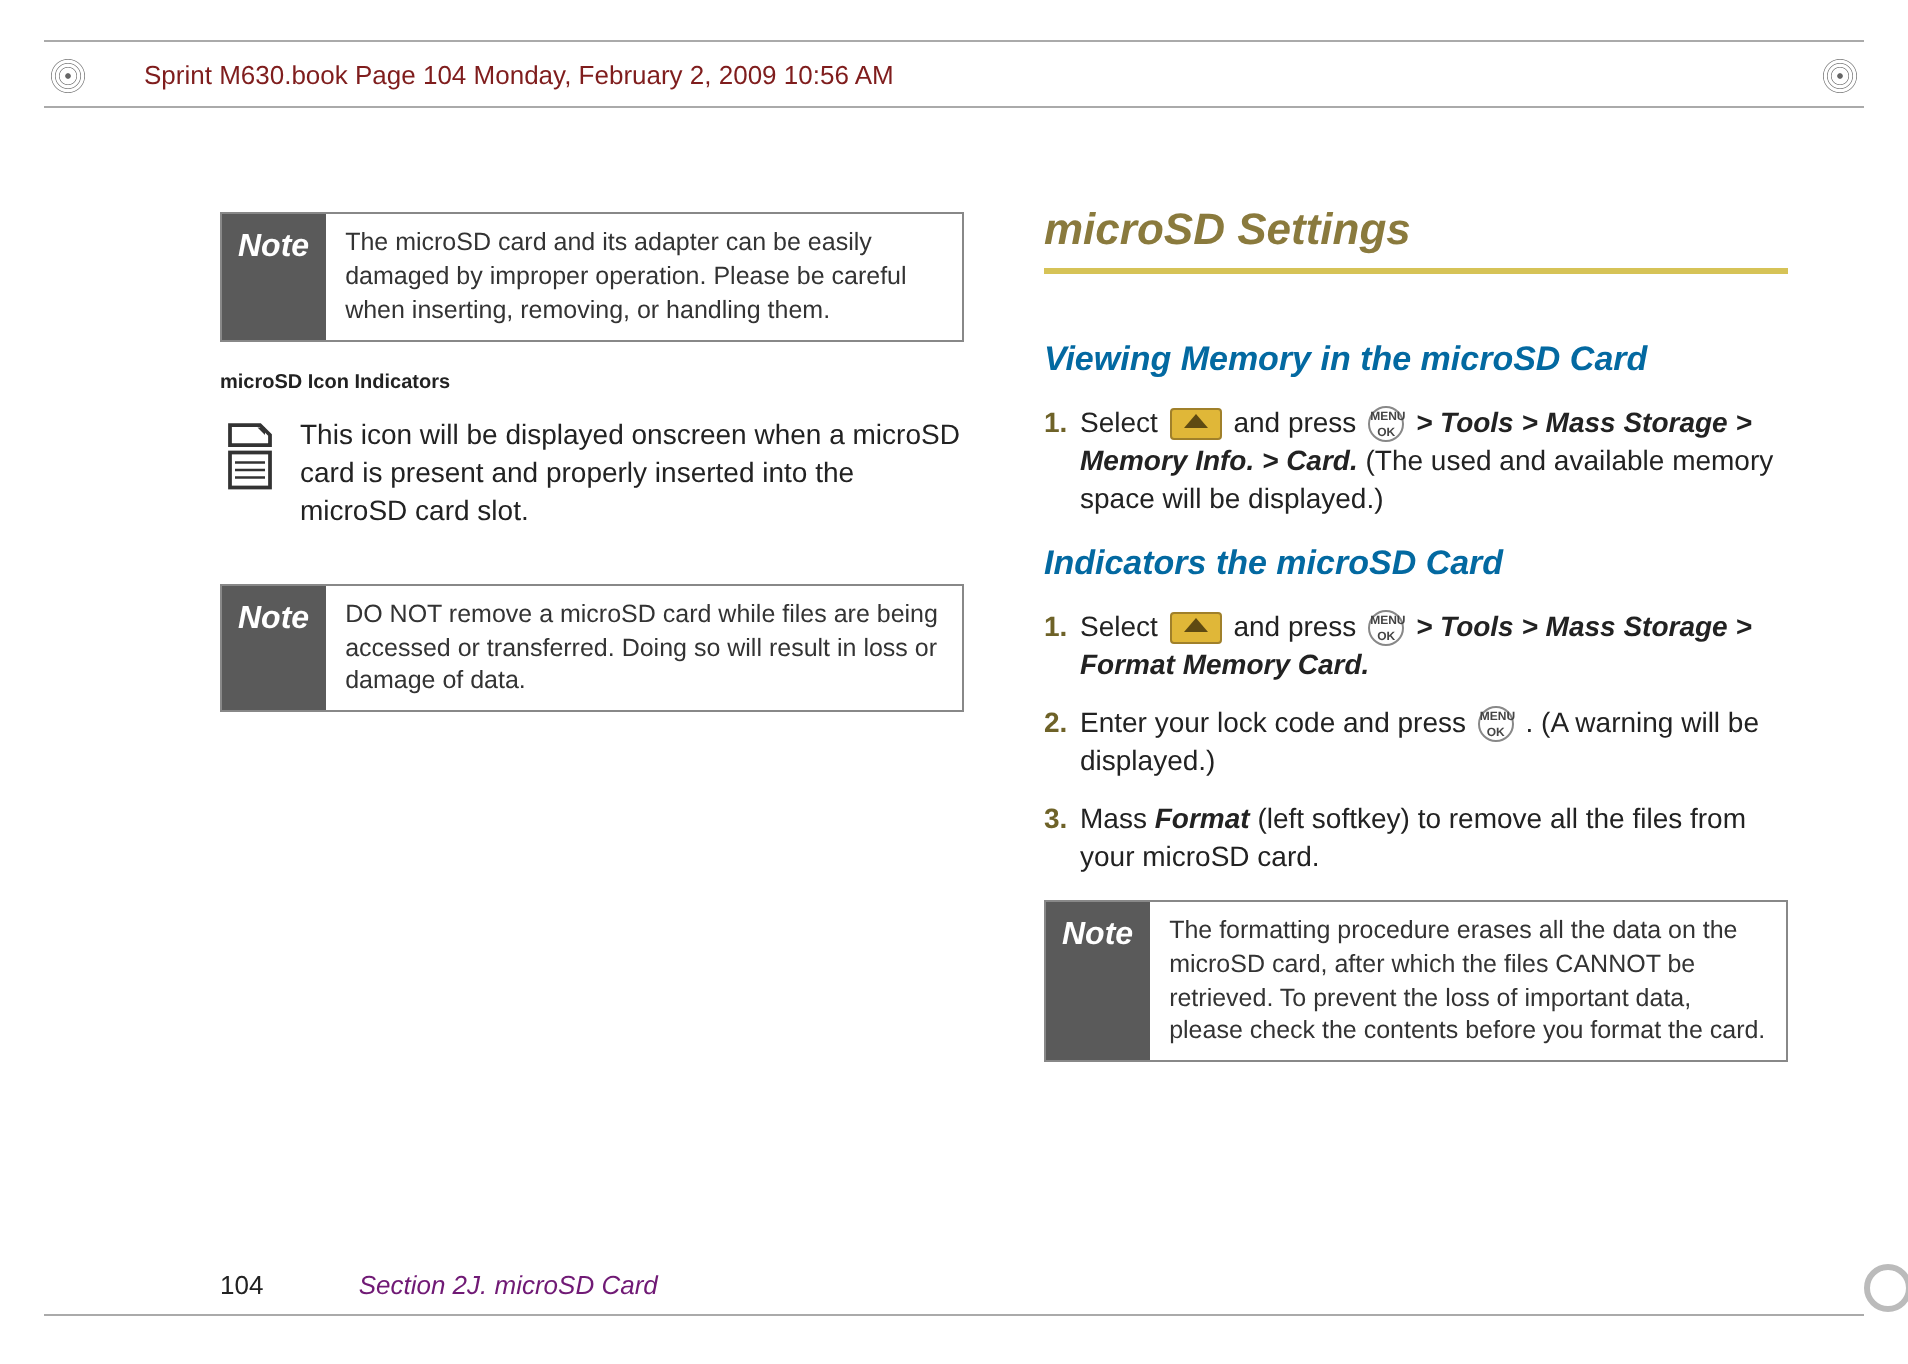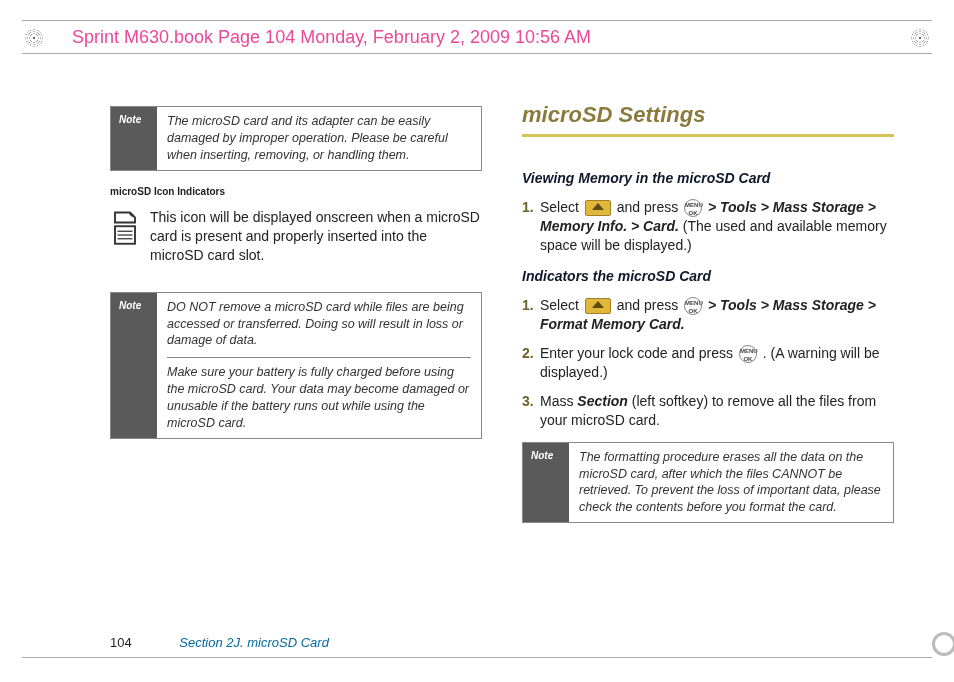--- a/index.html
+++ b/index.html
@@ -30,49 +30,48 @@
                 radial-gradient(circle, transparent 20%, #888 22%, transparent 24%),
                 radial-gradient(circle, #666 6%, transparent 8%);
   }
   .crop-spiral.left { left: -2px; top: 3px;}
   .crop-spiral.right { right: -2px; top: 3px;}
   .crop-circle {
     width: 24px; height:24px; border:3px solid #bbb; border-radius:50%;
     position:absolute;
   }
   .crop-circle.right { right:-2px; bottom: 26px;}
-  .crop-header-text { font-size: 18px; margin-left: 50px; color:#ec4899;}
+  .crop-header-text { font-size: 13px; margin-left: 50px; color:#7f1d1d;}
   .page-body {
     position: absolute;
     top: 100px;
     left: 110px;
     right: 60px;
     bottom: 58px;
     display: flex;
     column-gap: 40px;
   }
   .col { flex:1 1 0; min-width:0; font-size: 14px; line-height: 1.35; }
   .note-box {
     border: 1px solid #888;
     display: flex;
     margin: 6px 0 14px 0;
   }
   .note-label {
     background: #5a5a5a;
     color: #fff;
     font-weight: bold;
     font-style: italic;
-    font-size: 10px;
+    font-size: 16px;
     padding: 6px 8px;
     display:flex;
     align-items:flex-start;
     min-width: 46px;
   }
   .note-body {
-    font-style: italic;
     font-size: 12.5px;
     padding: 6px 10px;
     color: #333;
     flex:1;
   }
   .note-body .para2 { border-top: 1px solid #888; margin-top:8px; padding-top:6px;}
   .h3-sub {
     font-weight: bold;
     font-size: 10px;
     margin: 4px 0 10px 0;
@@ -81,22 +80,22 @@
     font-style: italic;
     color: #8a7a3d;
     font-size: 22px;
     font-weight: 600;
     border-bottom: 3px solid #d6c357;
     padding-bottom: 4px;
     margin-bottom: 32px;
   }
   .h2-sub {
     font-style: italic;
-    color: #0f172a;
-    font-size: 14px;
+    color: #0369a1;
+    font-size: 17px;
     font-weight: 600;
     margin: 8px 0 10px 0;
   }
   ol.steps { list-style: none; counter-reset: st; margin: 0 0 12px 0;}
   ol.steps > li { counter-increment: st; margin: 0 0 10px 18px; position:relative; }
   ol.steps > li::before {
     content: counter(st) ".";
     position:absolute; left:-18px; top:0;
     font-weight:bold; color:#6e6228;
   }
@@ -121,21 +120,21 @@
     width:30px; float:left; margin: 2px 10px 30px 0;
   }
   .micro-icon-row { overflow:hidden; margin-bottom:14px;}
   .footer {
     position:absolute;
     left: 110px;
     bottom: 32px;
     font-size: 13px;
   }
   .footer .pn { font-style: normal; margin-right: 44px;}
-  .footer .sec { font-style: italic; color:#0369a1;}
+  .footer .sec { font-style: italic; color:#701a75;}
   .crop-bottom-line{
     position:absolute; left:22px; right:22px; bottom:24px; border-top:1px solid #aaa;
   }
 </style>
 </head>
 <body>
 
 <div class="crop-header">
   <div class="crop-spiral left"></div>
   <span class="crop-header-text">Sprint M630.book  Page 104  Monday, February 2, 2009  10:56 AM</span>
@@ -165,21 +164,20 @@
         <line x1="6" y1="20" x2="18" y2="20" stroke="#333"></line>
         <line x1="6" y1="23" x2="18" y2="23" stroke="#333"></line>
       </svg>
       <span>This icon will be displayed onscreen when a microSD card is present and properly inserted into the microSD card slot.</span>
     </div>
 
     <div class="note-box">
       <div class="note-label">Note</div>
       <div class="note-body">
         <div>DO NOT remove a microSD card while files are being accessed or transferred. Doing so will result in loss or damage of data.</div>
-        <div class="para2">Make sure your battery is fully charged before using the microSD card. Your data may become damaged or unusable if the battery runs out while using the microSD card.</div>
       </div>
     </div>
 
   </div>
 
   <div class="col">
 
     <div class="h1-section">microSD Settings</div>
 
     <div class="h2-sub">Viewing Memory in the microSD Card</div>
@@ -206,21 +204,21 @@
         <span class="icon-menu">MENU OK</span>
         <span class="bold-i"> &gt; Tools &gt; Mass Storage &gt; Format Memory Card.</span>
       </li>
       <li>
         <span>Enter your lock code and press </span>
         <span class="icon-menu">MENU OK</span>
         <span>. (A warning will be displayed.)</span>
       </li>
       <li>
         <span>Mass </span>
-        <span class="bold-i">Section</span>
+        <span class="bold-i">Format</span>
         <span> (left softkey) to remove all the files from your microSD card.</span>
       </li>
     </ol>
 
     <div class="note-box">
       <div class="note-label">Note</div>
       <div class="note-body">The formatting procedure erases all the data on the microSD card, after which the files CANNOT be retrieved. To prevent the loss of important data, please check the contents before you format the card.</div>
     </div>
 
   </div>

